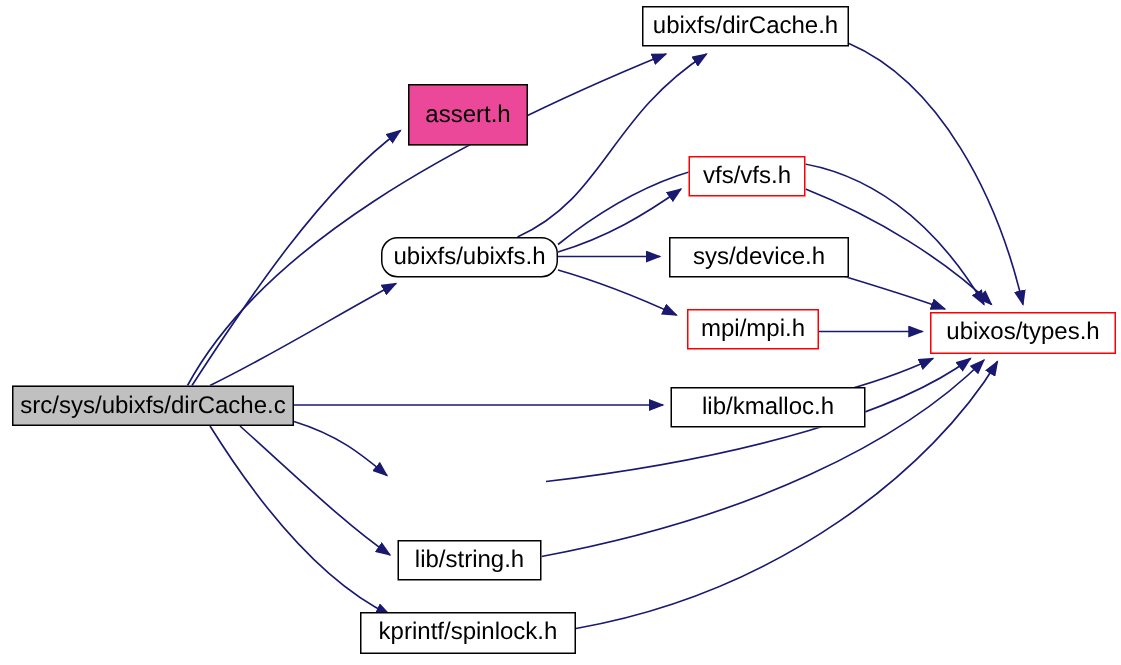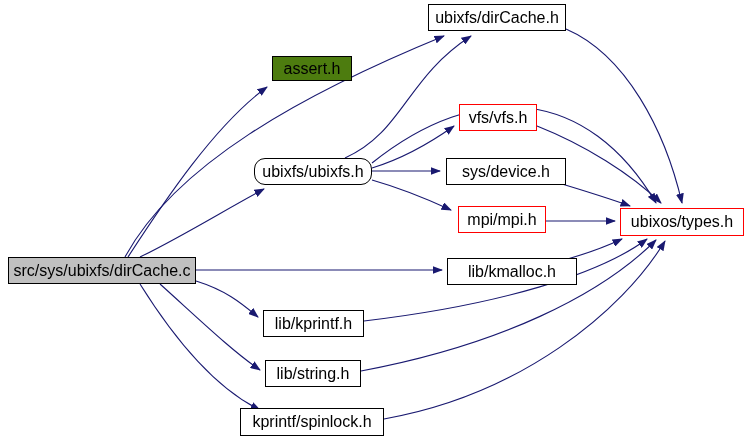--- a/index.html
+++ b/index.html
@@ -69,33 +69,32 @@
         <path d="M364,321 C500,305 600,274 647,239" marker-end="url(#arrow)"></path>
         <path d="M361,371 C500,345 601,295 656,240" marker-end="url(#arrow)"></path>
         <path d="M384,419 C520,395 622,312 665,241" marker-end="url(#arrow)"></path>
       </g>
   </svg>
 
   <div class="node" style="left: 8px; top: 257px; width: 188px; height: 27px; background: rgb(192, 192, 192); border-color: rgb(0, 0, 0);">src/sys/ubixfs/dirCache.c</div>
 
   <div class="node" style="left: 428px; top: 4px; width: 138px; height: 27px; background: rgb(255, 255, 255); border-color: rgb(0, 0, 0);">ubixfs/dirCache.h</div>
 
-  <div class="node" style="left: 272px; top: 56px; width: 80px; height: 25px; background: #4d7c0f; border-color: rgb(0, 0, 0);">assert.h</div>
+  <div class="node" style="left: 272px; top: 56px; width: 80px; height: 41px; background: #ec4899; border-color: rgb(0, 0, 0);">assert.h</div>
 
   <div class="node" style="left: 459px; top: 104px; width: 78px; height: 27px; background: rgb(255, 255, 255); border-color: rgb(255, 0, 0);">vfs/vfs.h</div>
 
   <div class="node" style="left: 254px; top: 158px; width: 118px; height: 27px; background: rgb(255, 255, 255); border-color: rgb(0, 0, 0); border-radius: 11px;">ubixfs/ubixfs.h</div>
 
   <div class="node" style="left: 446px; top: 158px; width: 120px; height: 27px; background: rgb(255, 255, 255); border-color: rgb(0, 0, 0);">sys/device.h</div>
 
   <div class="node" style="left: 458px; top: 206px; width: 88px; height: 27px; background: rgb(255, 255, 255); border-color: rgb(255, 0, 0);">mpi/mpi.h</div>
 
   <div class="node" style="left: 620px; top: 208px; width: 124px; height: 28px; background: rgb(255, 255, 255); border-color: rgb(255, 0, 0);">ubixos/types.h</div>
 
   <div class="node" style="left: 447px; top: 258px; width: 130px; height: 27px; background: rgb(255, 255, 255); border-color: rgb(0, 0, 0);">lib/kmalloc.h</div>
 
-  <div class="node" style="left: 263px; top: 310px; width: 101px; height: 27px; background: rgb(255, 255, 255); border-color: rgb(0, 0, 0);">lib/kprintf.h</div>
 
   <div class="node" style="left: 265px; top: 360px; width: 96px; height: 27px; background: rgb(255, 255, 255); border-color: rgb(0, 0, 0);">lib/string.h</div>
 
   <div class="node" style="left: 240px; top: 408px; width: 144px; height: 28px; background: rgb(255, 255, 255); border-color: rgb(0, 0, 0);">kprintf/spinlock.h</div>
 
 </div>
 
 </body></html>

